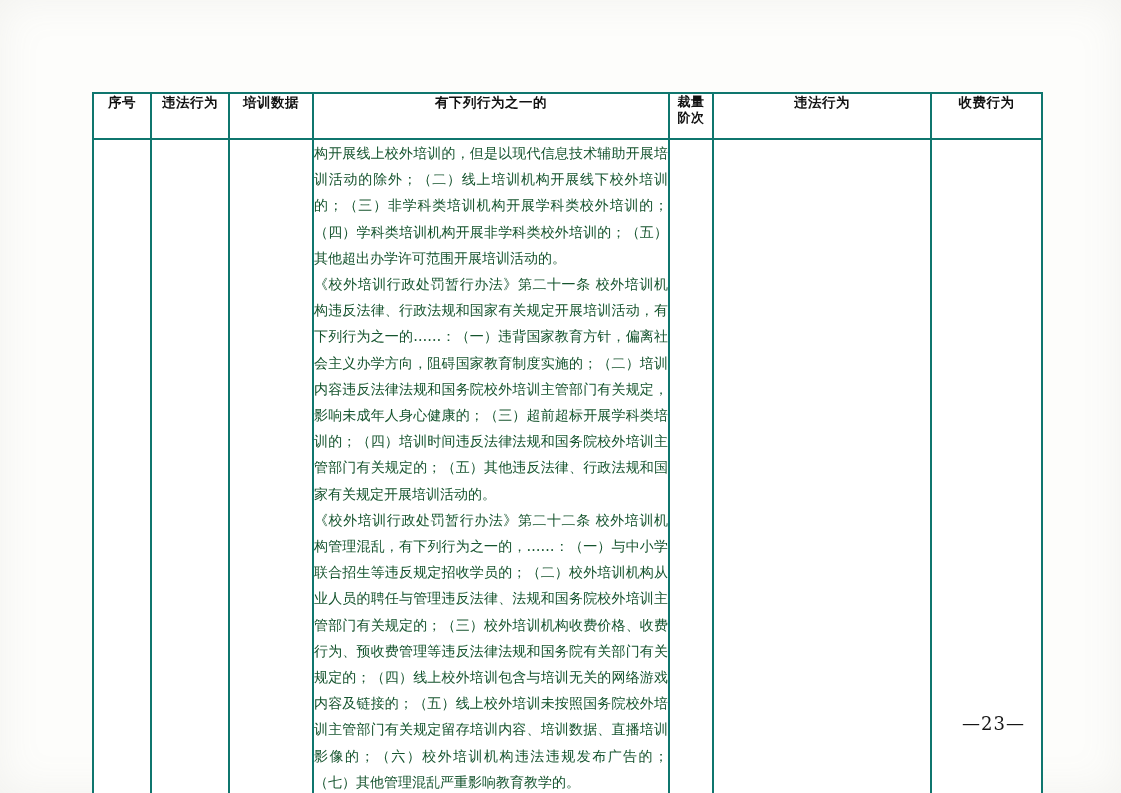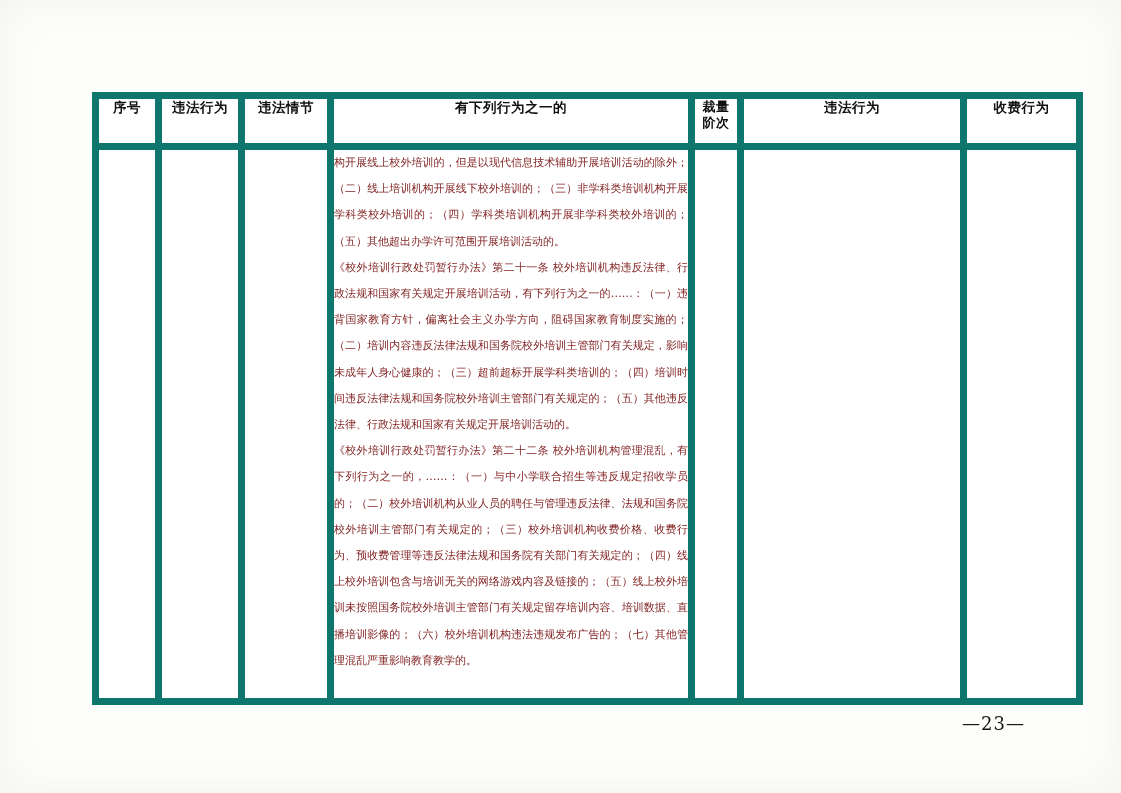--- a/index.html
+++ b/index.html
@@ -36,21 +36,21 @@
     width: 935px;
   }
   table.doc-table {
     border-collapse: collapse;
     width: 935px;
     table-layout: fixed;
     background: #ffffff;
   }
   table.doc-table th,
   table.doc-table td {
-    border: 7px solid #0f766e;
+    border: 2px solid #0f766e;
     vertical-align: top;
     padding: 0;
   }
   thead th {
     height: 44px;
     text-align: center;
     vertical-align: middle;
     font-weight: 700;
     font-size: 13.5px;
     color: #111;
@@ -69,23 +69,23 @@
     font-size: 13px;
   }
   tbody td {
     height: 548px;
   }
   .basis-cell {
     padding: 6px 9px 10px 9px;
   }
   .basis-text {
     font-family: "DejaVu Serif", "Liberation Serif", serif;
-    font-size: 11px;
+    font-size: 14px;
     line-height: 26.2px;
-    color: #7f1d1d;
+    color: #14532d;
     text-align: justify;
     text-justify: inter-ideograph;
     white-space: pre-wrap;
   }
   .page-number {
     position: absolute;
     right: 96px;
     top: 713px;
     font-family: "DejaVu Serif", "Liberation Serif", serif;
     font-size: 18px;
@@ -97,21 +97,21 @@
 <body>
 
 <div class="page">
 
   <div class="sheet">
     <table class="doc-table">
       <thead>
         <tr>
           <th class="col-seq">序号</th>
           <th class="col-type">违法行为</th>
-          <th class="col-act">违法情节</th>
+          <th class="col-act">培训数据</th>
           <th class="col-basis">有下列行为之一的</th>
           <th class="col-level">
             <div class="stack">
               <div>裁量</div>
               <div>阶次</div>
             </div>
           </th>
           <th class="col-case">违法行为</th>
           <th class="col-std">收费行为</th>
         </tr>

